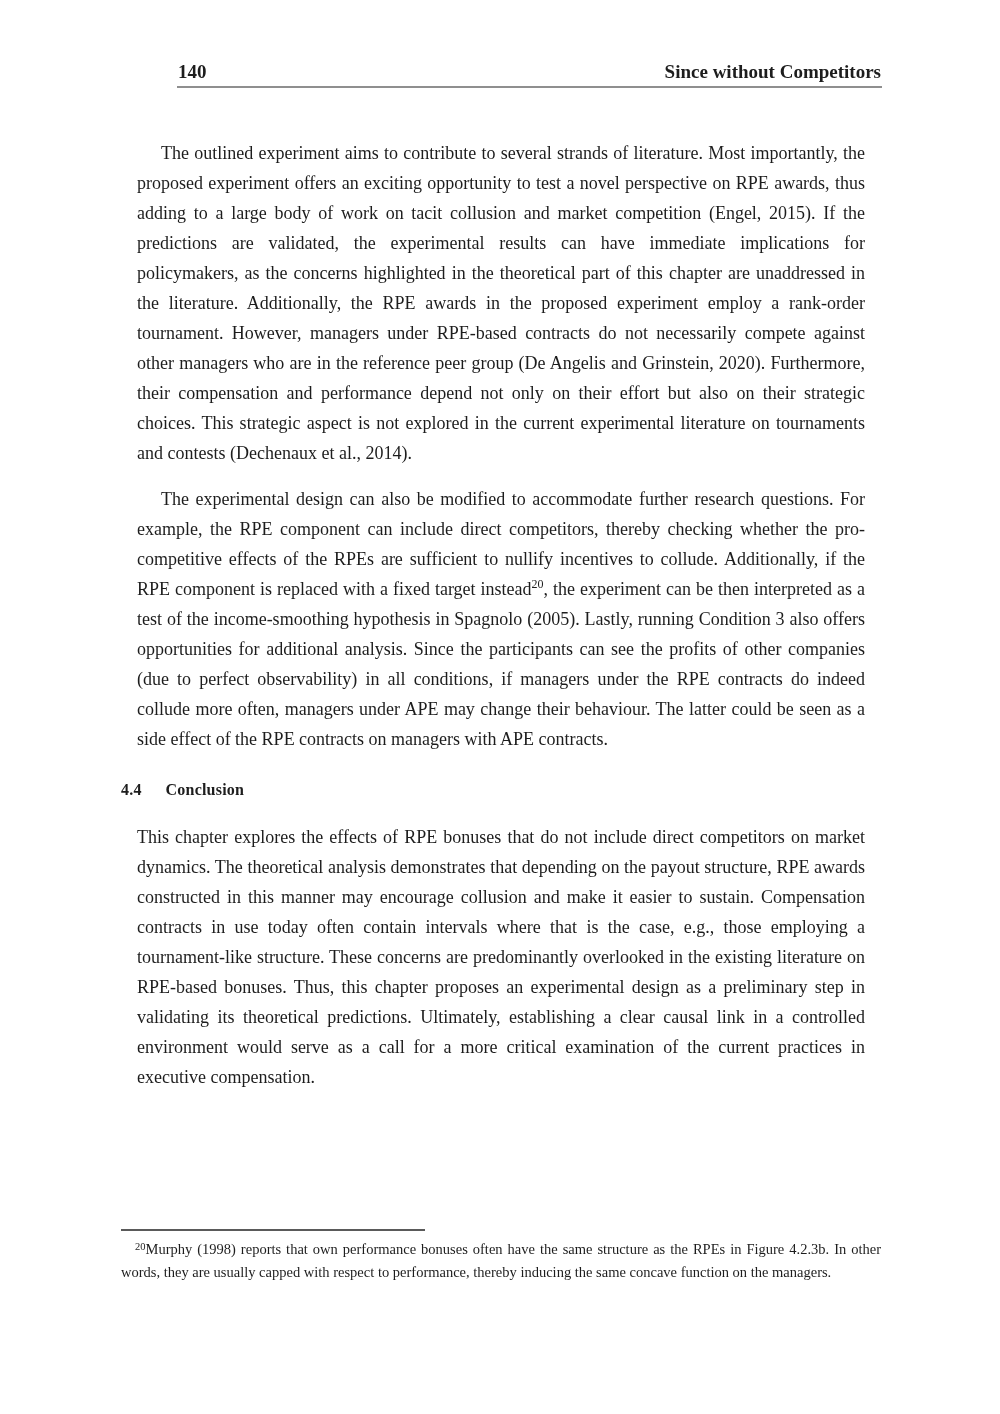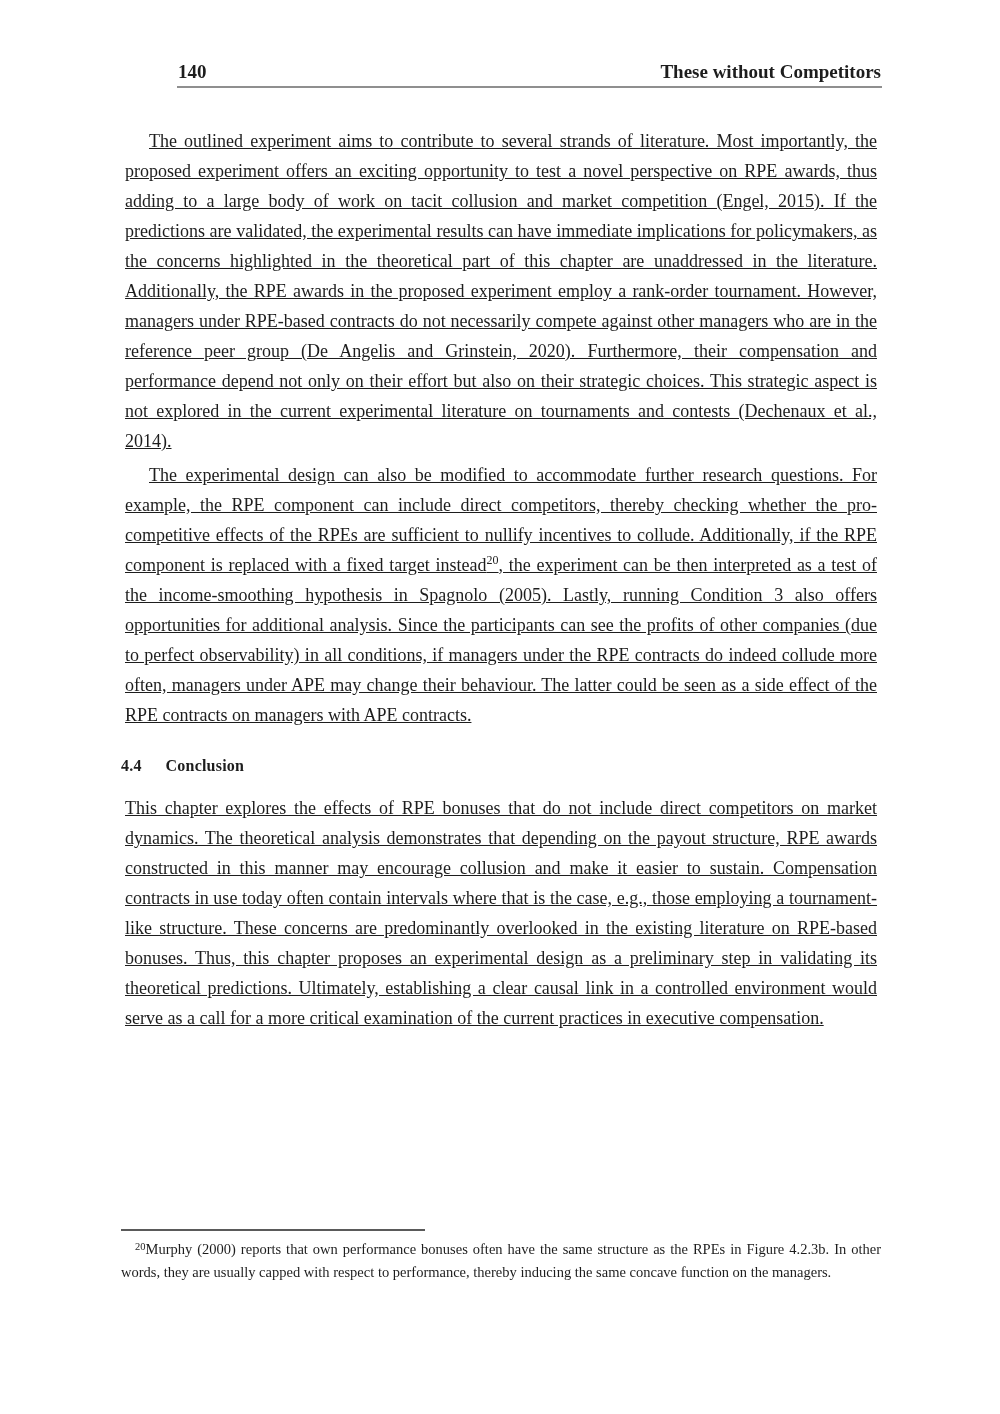--- a/index.html
+++ b/index.html
@@ -44,21 +44,21 @@
     position: absolute;
     left: 121px;
     top: 122px;
     width: 760px;
     font-size: 18px;
     line-height: 30px;
     text-align: justify;
     hyphens: auto;
     -webkit-hyphens: auto;
   }
-  .content p { margin: 4px; text-decoration: underline; }
+  .content p { margin: 16px; }
   p.indent { text-indent: 24px; }
 
   .section-heading {
     margin: 20px 0 11px 0;
     font-size: 16px;
     font-weight: 700;
     line-height: 32px;
     text-align: left;
     letter-spacing: 0.2px;
   }
@@ -101,36 +101,36 @@
     vertical-align: 4px;
   }
 </style>
 </head>
 <body>
 
 <div class="page">
 
   <header class="pagehead">
     <span>140</span>
-    <span>These without Competitors</span>
+    <span>Since without Competitors</span>
   </header>
   <div class="headrule"></div>
 
   <main class="content">
 
     <p class="indent">The outlined experiment aims to contribute to several strands of literature. Most importantly, the proposed experiment offers an exciting opportunity to test a novel perspective on RPE awards, thus adding to a large body of work on tacit collusion and market competition (Engel, 2015). If the predictions are validated, the experimental results can have immediate implications for policymakers, as the concerns highlighted in the theoretical part of this chapter are unaddressed in the literature. Additionally, the RPE awards in the proposed experiment employ a rank-order tournament. However, managers under RPE-based contracts do not necessarily compete against other managers who are in the reference peer group (De Angelis and Grinstein, 2020). Furthermore, their compensation and performance depend not only on their effort but also on their strategic choices. This strategic aspect is not explored in the current experimental literature on tournaments and contests (Dechenaux et al., 2014).</p>
 
     <p class="indent"><span>The experimental design can also be modified to accommodate further research questions. For example, the RPE component can include direct competitors, thereby checking whether the pro-competitive effects of the RPEs are sufficient to nullify incentives to collude. Additionally, if the RPE component is replaced with a fixed target instead</span><sup class="fnref">20</sup><span>, the experiment can be then interpreted as a test of the income-smoothing hypothesis in Spagnolo (2005). Lastly, running Condition 3 also offers opportunities for additional analysis. Since the participants can see the profits of other companies (due to perfect observability) in all conditions, if managers under the RPE contracts do indeed collude more often, managers under APE may change their behaviour. The latter could be seen as a side effect of the RPE contracts on managers with APE contracts.</span></p>
 
     <h2 class="section-heading">
       <span class="secnum">4.4</span><span class="sectitle">Conclusion</span>
     </h2>
 
     <p>This chapter explores the effects of RPE bonuses that do not include direct competitors on market dynamics. The theoretical analysis demonstrates that depending on the payout structure, RPE awards constructed in this manner may encourage collusion and make it easier to sustain. Compensation contracts in use today often contain intervals where that is the case, e.g., those employing a tournament-like structure. These concerns are predominantly overlooked in the existing literature on RPE-based bonuses. Thus, this chapter proposes an experimental design as a preliminary step in validating its theoretical predictions. Ultimately, establishing a clear causal link in a controlled environment would serve as a call for a more critical examination of the current practices in executive compensation.</p>
 
   </main>
 
   <footer class="footnote-area">
     <div class="fnrule"></div>
-    <p class="fntext"><sup class="fnmark">20</sup><span>Murphy (2000) reports that own performance bonuses often have the same structure as the RPEs in Figure 4.2.3b. In other words, they are usually capped with respect to performance, thereby inducing the same concave function on the managers.</span></p>
+    <p class="fntext"><sup class="fnmark">20</sup><span>Murphy (1998) reports that own performance bonuses often have the same structure as the RPEs in Figure 4.2.3b. In other words, they are usually capped with respect to performance, thereby inducing the same concave function on the managers.</span></p>
   </footer>
 
 </div>
 
 </body></html>

